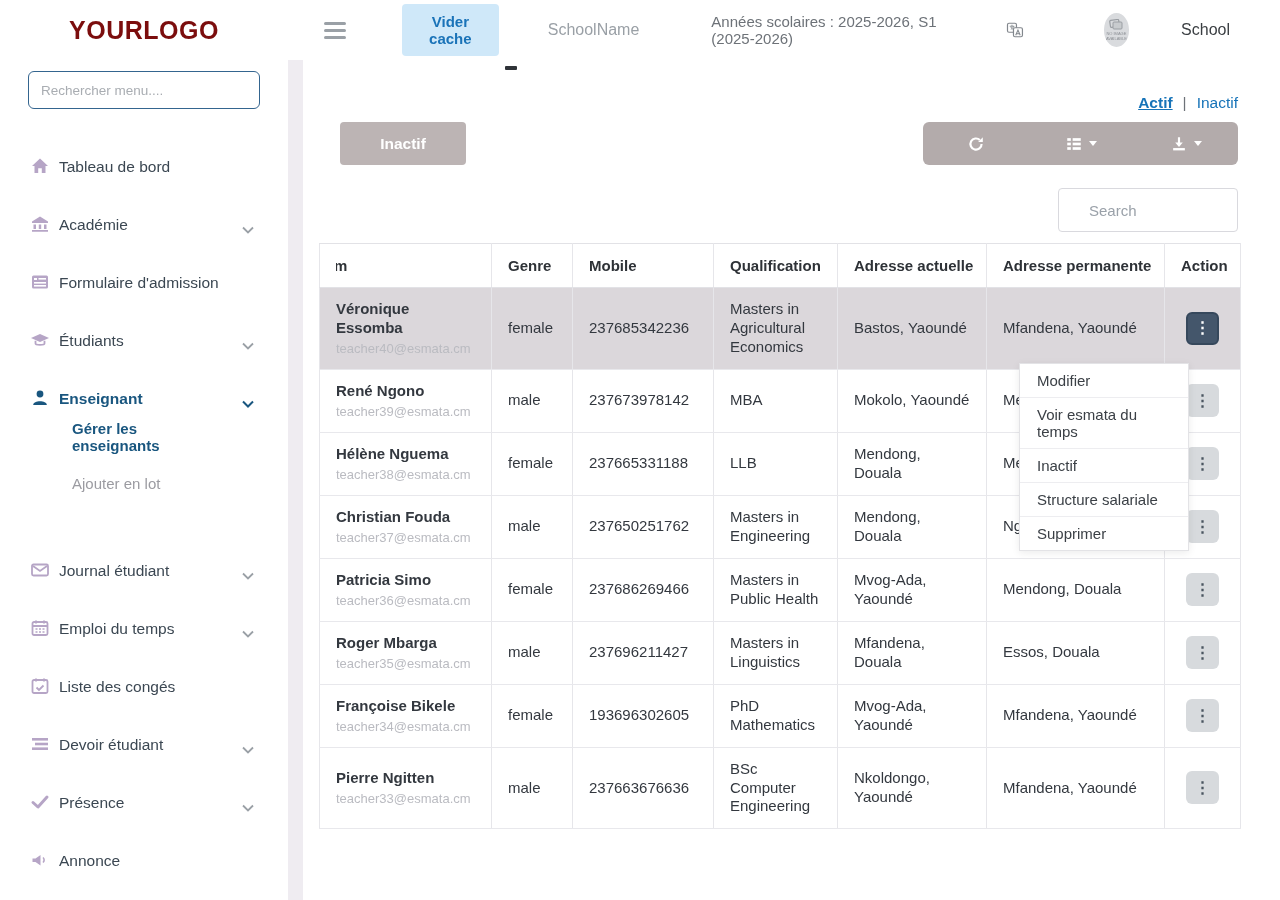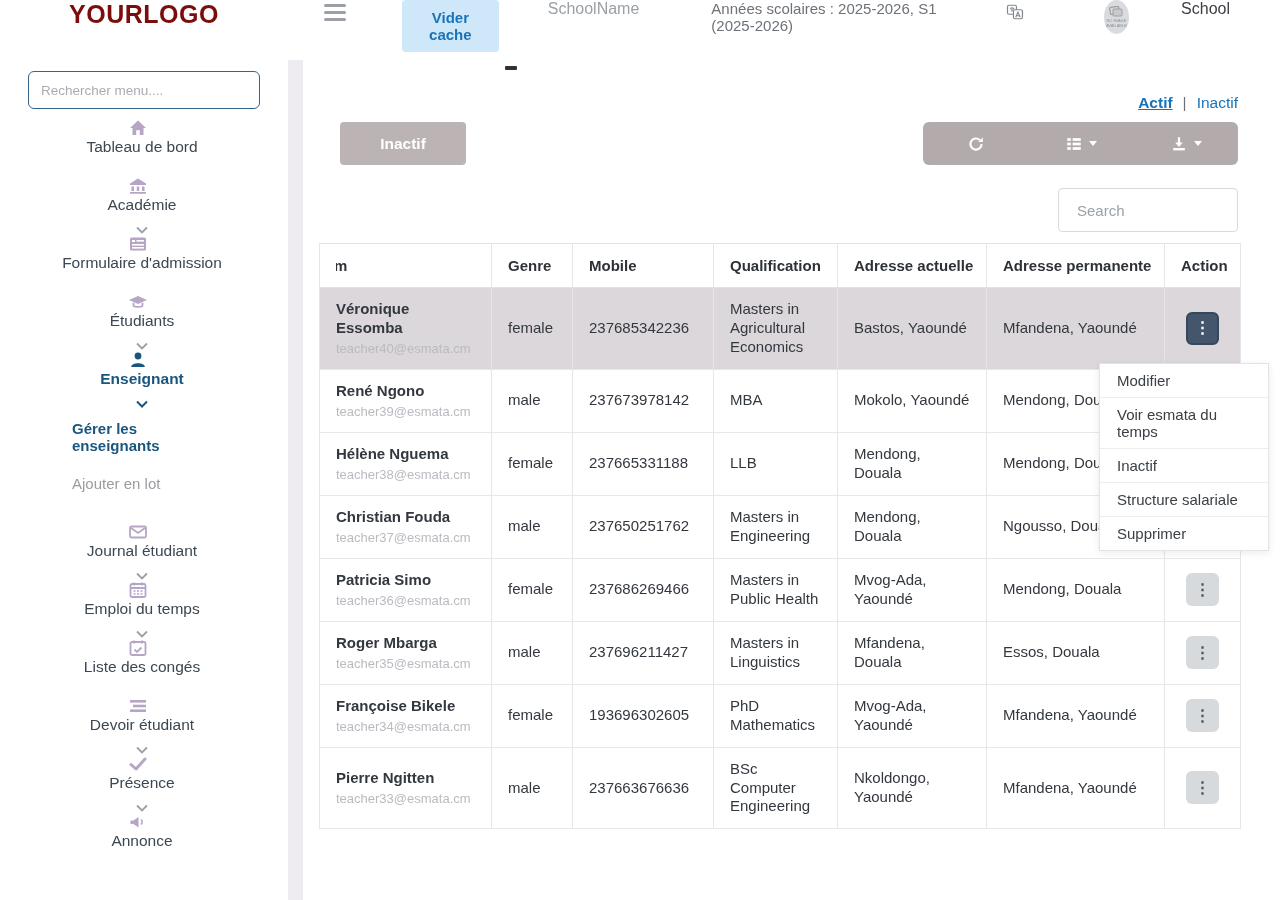--- a/index.html
+++ b/index.html
@@ -1,20 +1,20 @@
 <!DOCTYPE html>
 <html><head>
 <meta charset="utf-8">
 <style>
   * { margin:0; padding:0; box-sizing:border-box; }
   html,body { width:1280px; height:900px; overflow:hidden; background:#fff;
     font-family:"Liberation Sans","DejaVu Sans",sans-serif; color:#3b4752; }
 
   
-  .topbar { height:60px; display:flex; align-items:flex-start; background:#fff;gap:36px; }
+  .topbar { height:60px; display:flex; align-items:center; background:#fff;gap:36px; }
   .logo-zone { width:288px; flex:none; display:flex; justify-content:center; }
   .logo { font-size:25px; font-weight:bold; color:#7b0d0d; letter-spacing:.5px; }
   .hamburger { width:22px; flex:none; cursor:pointer; }
   .hamburger div { height:3px; background:#9aa0a6; border-radius:2px; margin:4px 0; }
   .clear-cache { margin-left:20px; background:#cfe8f9; color:#1a73b8; font-weight:bold;
     font-size:15px; border:none; border-radius:4px; padding:9px 17px; cursor:pointer; }
   .school-name { margin-left:13px; color:#9aa0a6; font-size:16px; }
   .tb-spacer { flex:1; }
   .session { color:#6d7278; font-size:15px; }
   .lang-icon { margin-left:26px; width:24px; height:24px; }
@@ -27,22 +27,22 @@
   .app { display:flex; height:840px; }
   .sidebar { width:288px; flex:none; padding-top:11px; overflow:hidden; }
   .side-strip { width:15px; flex:none; background:#efecf1; }
   .main { flex:1; position:relative; overflow:hidden; background:#fff; padding:0 42px 0 37px; }
 
   
   .menu-search { display:block; width:232px; height:38px; margin:0 auto; border:1px solid #34658f;
     border-radius:6px; padding:0 12px; font-size:13.5px; color:#3b4752; outline:none; }
   .menu-search::placeholder { color:#a9adb2; }
   nav { margin-top:9px; }
-  .side-item { display:flex; align-items:center; height:58px; padding:0 34px 0 30px;
-    font-size:15.5px; color:#3b4752; cursor:pointer;flex-direction:column; }
+  .side-item { display:flex; align-items:flex-end; height:58px; padding:0 34px 0 30px;
+    font-size:15.5px; color:#3b4752; cursor:pointer; }
   .side-item .ic { width:20px; height:20px; flex:none; margin-right:9px; }
   .side-item .lbl { flex:1; }
   .side-item.active { color:#19567f; font-weight:bold; }
   .sub-menu { padding-left:72px; }
   .sub-item { font-size:15px; color:#9b9ba1; cursor:pointer; width:150px; line-height:1.15; }
   .sub-item.active { color:#19567f; font-weight:bold; margin:12px 0 0; }
   .sub-item.plain { margin:20px 0 30px; }
 
   
   .title-frag { position:absolute; left:202px; top:6px; width:12px; height:4px;
@@ -55,21 +55,21 @@
   .actions-row { display:flex; justify-content:space-between; margin-top:10px; }
   .btn-inactif { width:126px; height:43px; background:#bcb4b4; color:#fff; font-weight:bold;
     font-size:15.5px; border:none; border-radius:4px; cursor:pointer; }
   .toolbar { width:315px; height:43px; background:#b3abab; border-radius:6px; display:flex; }
   .tool-btn { flex:1; display:flex; align-items:center; justify-content:center; gap:6px;
     cursor:pointer; background:none; border:none; }
   .caret { width:0; height:0; border-left:4px solid transparent; border-right:4px solid transparent;
     border-top:5px solid #fff; }
   .search-row { display:flex; justify-content:flex-end; margin-top:23px; }
   .tbl-search { width:180px; height:44px; border:1px solid #d9d9de; border-radius:4px;
-    padding:0 18px; font-size:15px; color:#3b4752; outline:none; }
+    padding:0 30px; font-size:15px; color:#3b4752; outline:none; }
   .tbl-search::placeholder { color:#9aa1a9; }
 
   
   .table-wrap { margin-top:11px; margin-left:-21px; }
   table { border-collapse:collapse; table-layout:fixed; width:921px;
     border-left:1px solid #e6e6ea; font-size:15px; color:#33383f; }
   col.c-nom{width:172px} col.c-gen{width:81px} col.c-mob{width:141px} col.c-qua{width:124px}
   col.c-ad1{width:149px} col.c-ad2{width:178px} col.c-act{width:76px}
   th { font-size:15px; font-weight:bold; color:#2e3237; text-align:left; height:44px;
     padding:0 10px 0 16px; border-top:1px solid #e2e2e6; border-bottom:1px solid #e2e2e6;
@@ -79,21 +79,21 @@
   tr.hl td { background:#dbd7db; }
   .clipnom { overflow:hidden; }
   .clipnom span { display:inline-block; margin-left:-22px; white-space:nowrap; }
   .t-name { font-weight:bold; }
   .t-email { font-size:13px; color:#babbc1; margin-top:3px; }
   .kebab { width:33px; height:33px; border-radius:6px; background:#d7dadd; border:none;
     color:#4a5560; font-size:16px; font-weight:bold; line-height:1; cursor:pointer; }
   .kebab.open { background:#44566b; color:#fff; border:2px solid #36485c; }
 
   
-  .dropdown { position:absolute; top:303px; left:796px; width:170px; background:#fff;
+  .dropdown { position:absolute; top:303px; left:716px; width:170px; background:#fff;
     border:1px solid #e3e3e6; box-shadow:0 2px 8px rgba(0,0,0,.08); z-index:5; }
   .dropdown .dd-item { padding:8px 8px 8px 17px; font-size:15px; color:#3b4046; cursor:pointer; }
   .dropdown .dd-item + .dd-item { border-top:1px solid #ededf0; }
 </style>
 </head>
 <body>
 
 <header class="topbar">
   <div class="logo-zone">
     <span class="logo">YOURLOGO</span>

